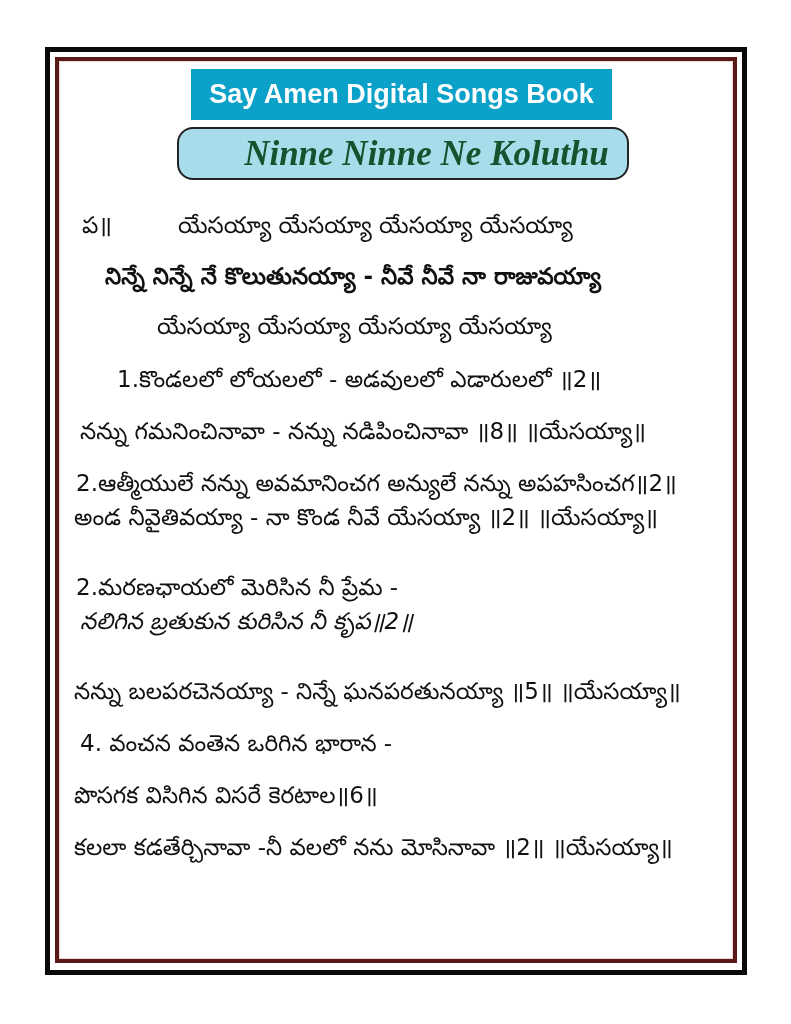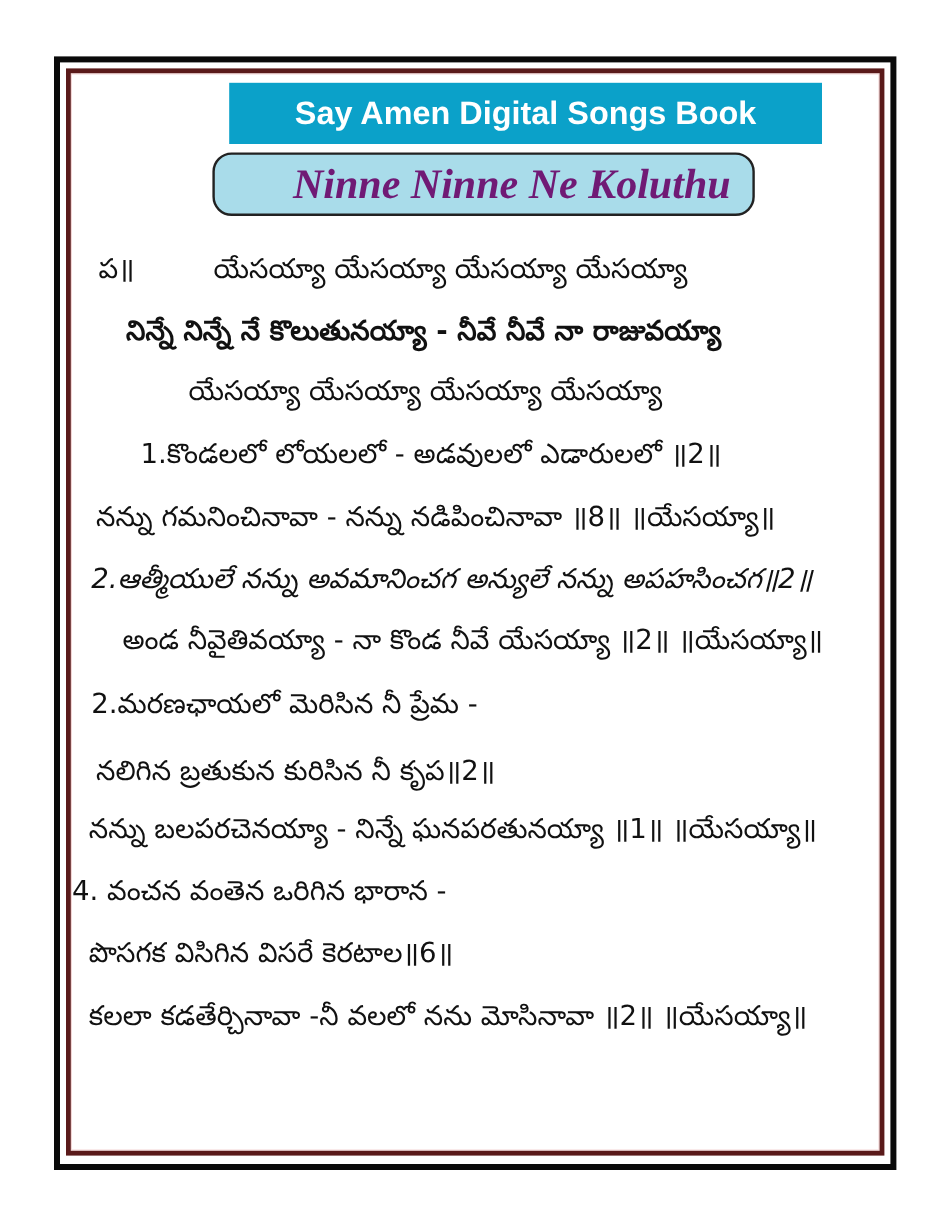--- a/index.html
+++ b/index.html
@@ -1,21 +1,21 @@
 <!DOCTYPE html>
 <html><head>
 <meta charset="utf-8">
 <style>
   html, body { margin:0; padding:0; background:#ffffff; }
   body { width:791px; height:1024px; position:relative; overflow:hidden; font-family:"DejaVu Sans", sans-serif; }
   .outer { position:absolute; left:45px; top:47px; width:692px; height:918px; border:5px solid #0a0a0a; }
   .inner { position:absolute; left:55px; top:57px; width:674px; height:898px; border:4px solid #5a1a1a; box-shadow: inset 0 0 0 1px #f3d6d6; }
-  .banner { position:absolute; left:191px; top:69px; width:494px; height:51px; background:#0ba1c9; color:#ffffff; display:flex; align-items:center; justify-content:center; font-family:"Liberation Sans", sans-serif; font-weight:bold; font-size:27px; }
+  .banner { position:absolute; left:191px; top:69px; width:421px; height:51px; background:#0ba1c9; color:#ffffff; display:flex; align-items:center; justify-content:center; font-family:"Liberation Sans", sans-serif; font-weight:bold; font-size:27px; }
   .title-box { position:absolute; left:177px; top:127px; width:448px; height:49px; background:#a9dcea; border:2px solid #222222; border-radius:16px; display:flex; align-items:center; justify-content:center; }
-  .title-text { font-family:"Liberation Serif", serif; font-style:italic; font-weight:bold; font-size:35px; color:#701a75;margin-left:47px; }
+  .title-text { font-family:"Liberation Serif", serif; font-style:italic; font-weight:bold; font-size:35px; color:#14532d;margin-left:47px; }
   .line { position:absolute; left:0; font-size:23px; color:#111111; white-space:nowrap; font-family:"DejaVu Sans", sans-serif; }
 </style>
 </head>
 <body>
 
 <div class="outer"></div>
 <div class="inner"></div>
 
 <div class="banner">
   <span>Say Amen Digital Songs Book</span>
@@ -24,20 +24,20 @@
 <div class="title-box">
   <span class="title-text">Ninne Ninne Ne Koluthu</span>
 </div>
 
 <div class="line" style="left:82px; top:212px;">ప॥</div>
 <div class="line" style="left:178px; top:212px;">యేసయ్యా యేసయ్యా యేసయ్యా యేసయ్యా</div>
 <div class="line" style="left:105px; top:263px;font-weight:bold;">నిన్నే నిన్నే నే కొలుతునయ్యా - నీవే నీవే నా రాజువయ్యా</div>
 <div class="line" style="left:157px; top:313px;">యేసయ్యా యేసయ్యా యేసయ్యా యేసయ్యా</div>
 <div class="line" style="left:76px; top:366px;margin-left:41px;">1.కొండలలో లోయలలో - అడవులలో ఎడారులలో ॥2॥</div>
 <div class="line" style="left:80px; top:418px;">నన్ను గమనించినావా - నన్ను నడిపించినావా ॥8॥ ॥యేసయ్యా॥</div>
-<div class="line" style="left:76px; top:470px;font-style:italic;">2.ఆత్మీయులే నన్ను అవమానించగ  అన్యులే నన్ను అపహసించగ॥2॥</div>
-<div class="line" style="left:74px; top:521px;margin-left:28px;">అండ నీవైతివయ్యా - నా కొండ నీవే యేసయ్యా ॥2॥ ॥యేసయ్యా॥</div>
+<div class="line" style="left:76px; top:470px;">2.ఆత్మీయులే నన్ను అవమానించగ  అన్యులే నన్ను అపహసించగ॥2॥</div>
+<div class="line" style="left:74px; top:504px;">అండ నీవైతివయ్యా - నా కొండ నీవే యేసయ్యా ॥2॥ ॥యేసయ్యా॥</div>
 <div class="line" style="left:76px; top:574px;">2.మరణఛాయలో మెరిసిన నీ ప్రేమ -</div>
-<div class="line" style="left:80px; top:630px;">నలిగిన బ్రతుకున కురిసిన నీ కృప॥2॥</div>
-<div class="line" style="left:74px; top:678px;">నన్ను బలపరచెనయ్యా - నిన్నే ఘనపరతునయ్యా  ॥1॥ ॥యేసయ్యా॥</div>
-<div class="line" style="left:60px; top:730px;">4. వంచన వంతెన ఒరిగిన భారాన -</div>
+<div class="line" style="left:80px; top:608px;font-style:italic;">నలిగిన బ్రతుకున కురిసిన నీ కృప॥2॥</div>
+<div class="line" style="left:74px; top:678px;">నన్ను బలపరచెనయ్యా - నిన్నే ఘనపరతునయ్యా  ॥5॥ ॥యేసయ్యా॥</div>
+<div class="line" style="left:80px; top:730px;">4. వంచన వంతెన ఒరిగిన భారాన -</div>
 <div class="line" style="left:74px; top:782px;">పొసగక విసిగిన విసరే కెరటాల॥6॥</div>
 <div class="line" style="left:74px; top:834px;text-align:center;">కలలా కడతేర్చినావా -నీ వలలో నను మోసినావా ॥2॥ ॥యేసయ్యా॥</div>
 
 </body></html>

